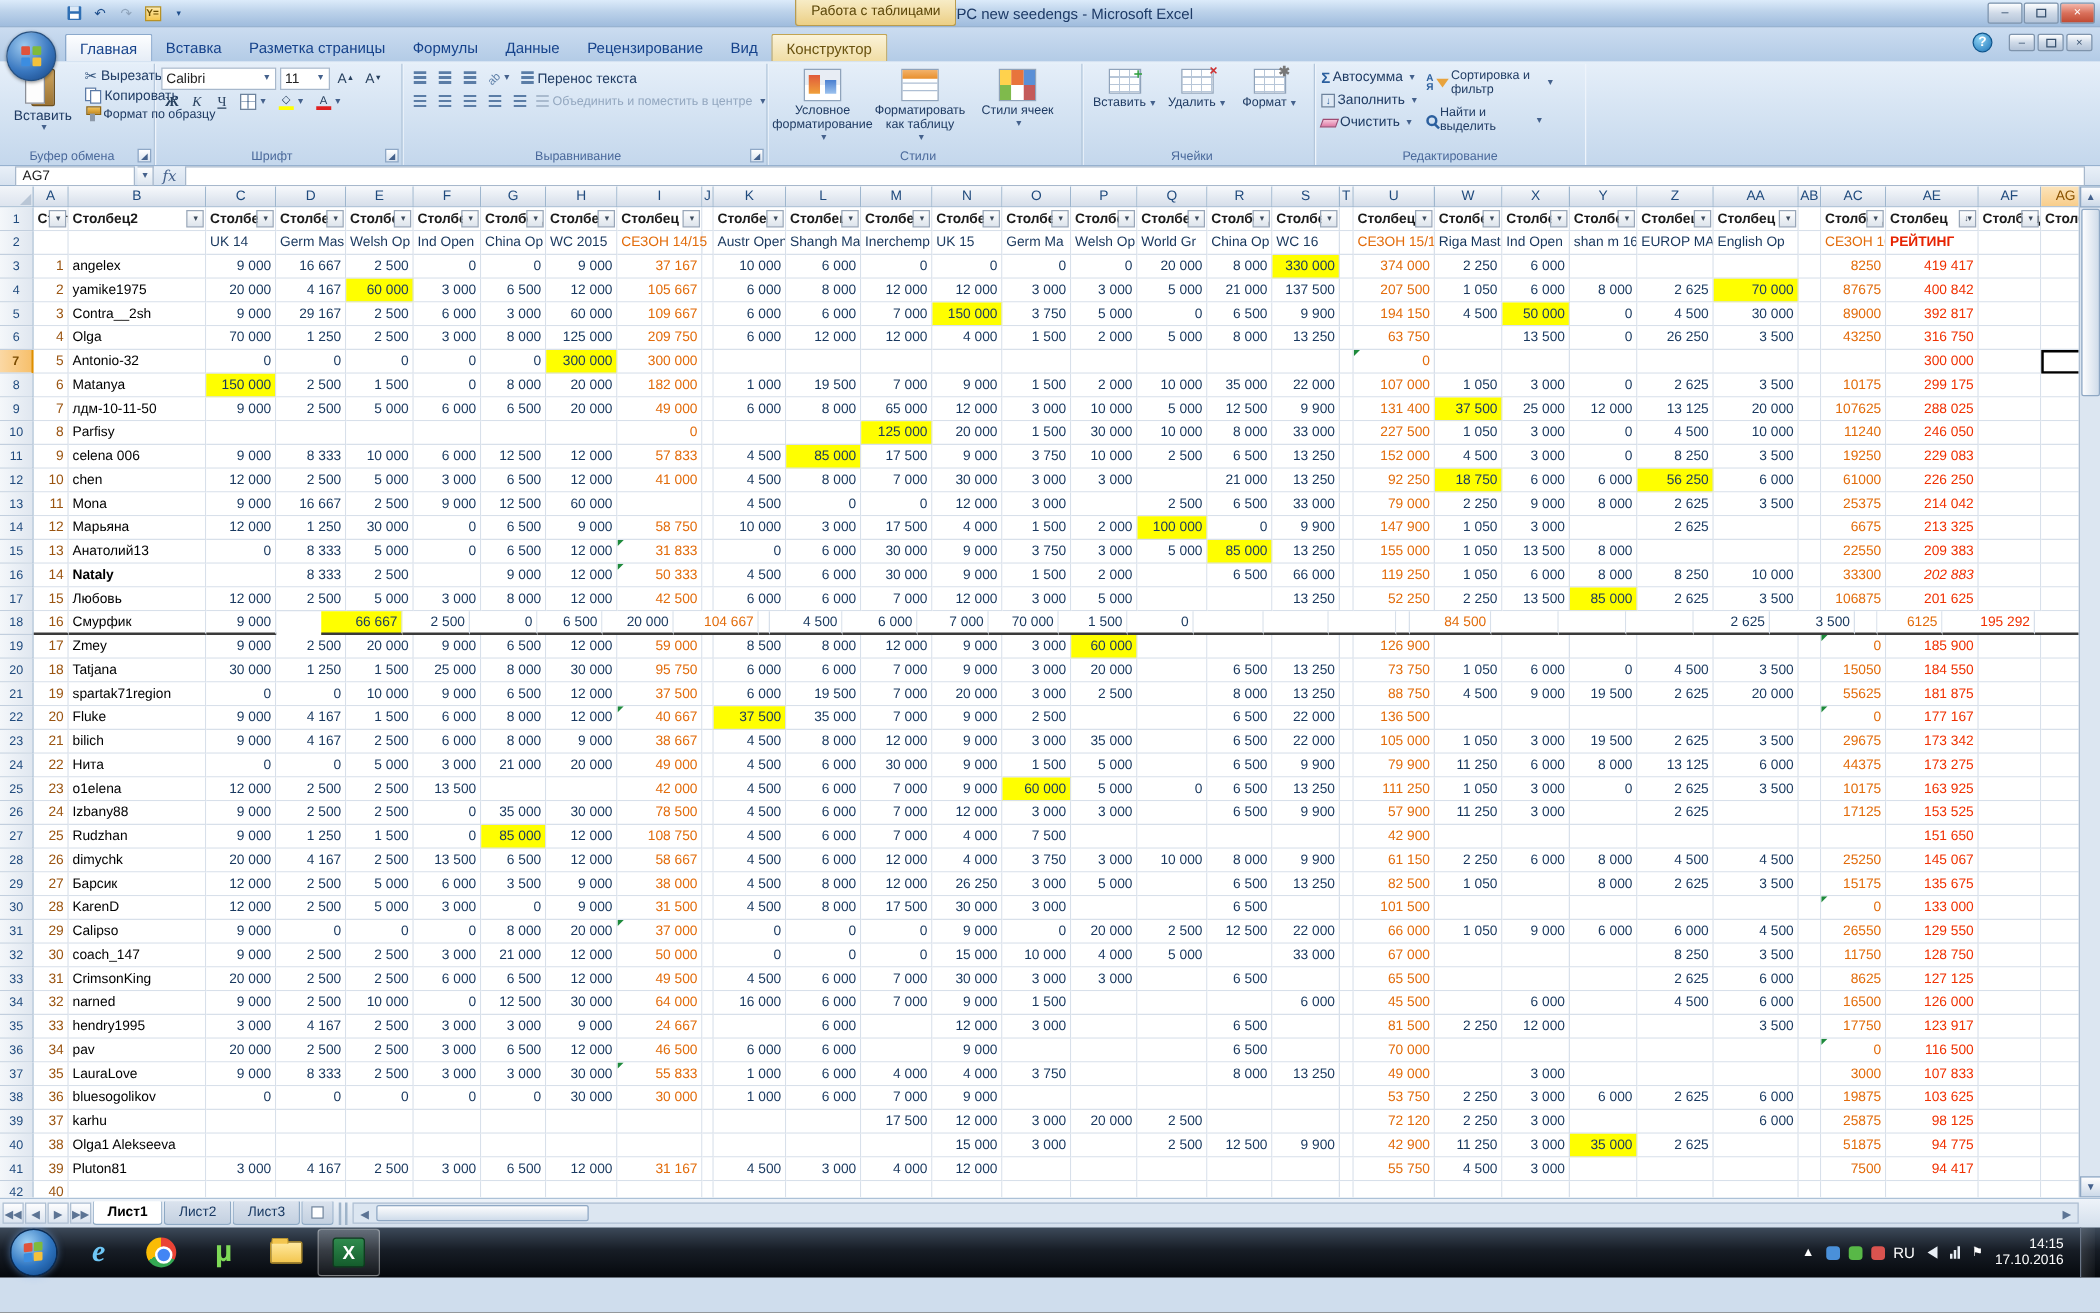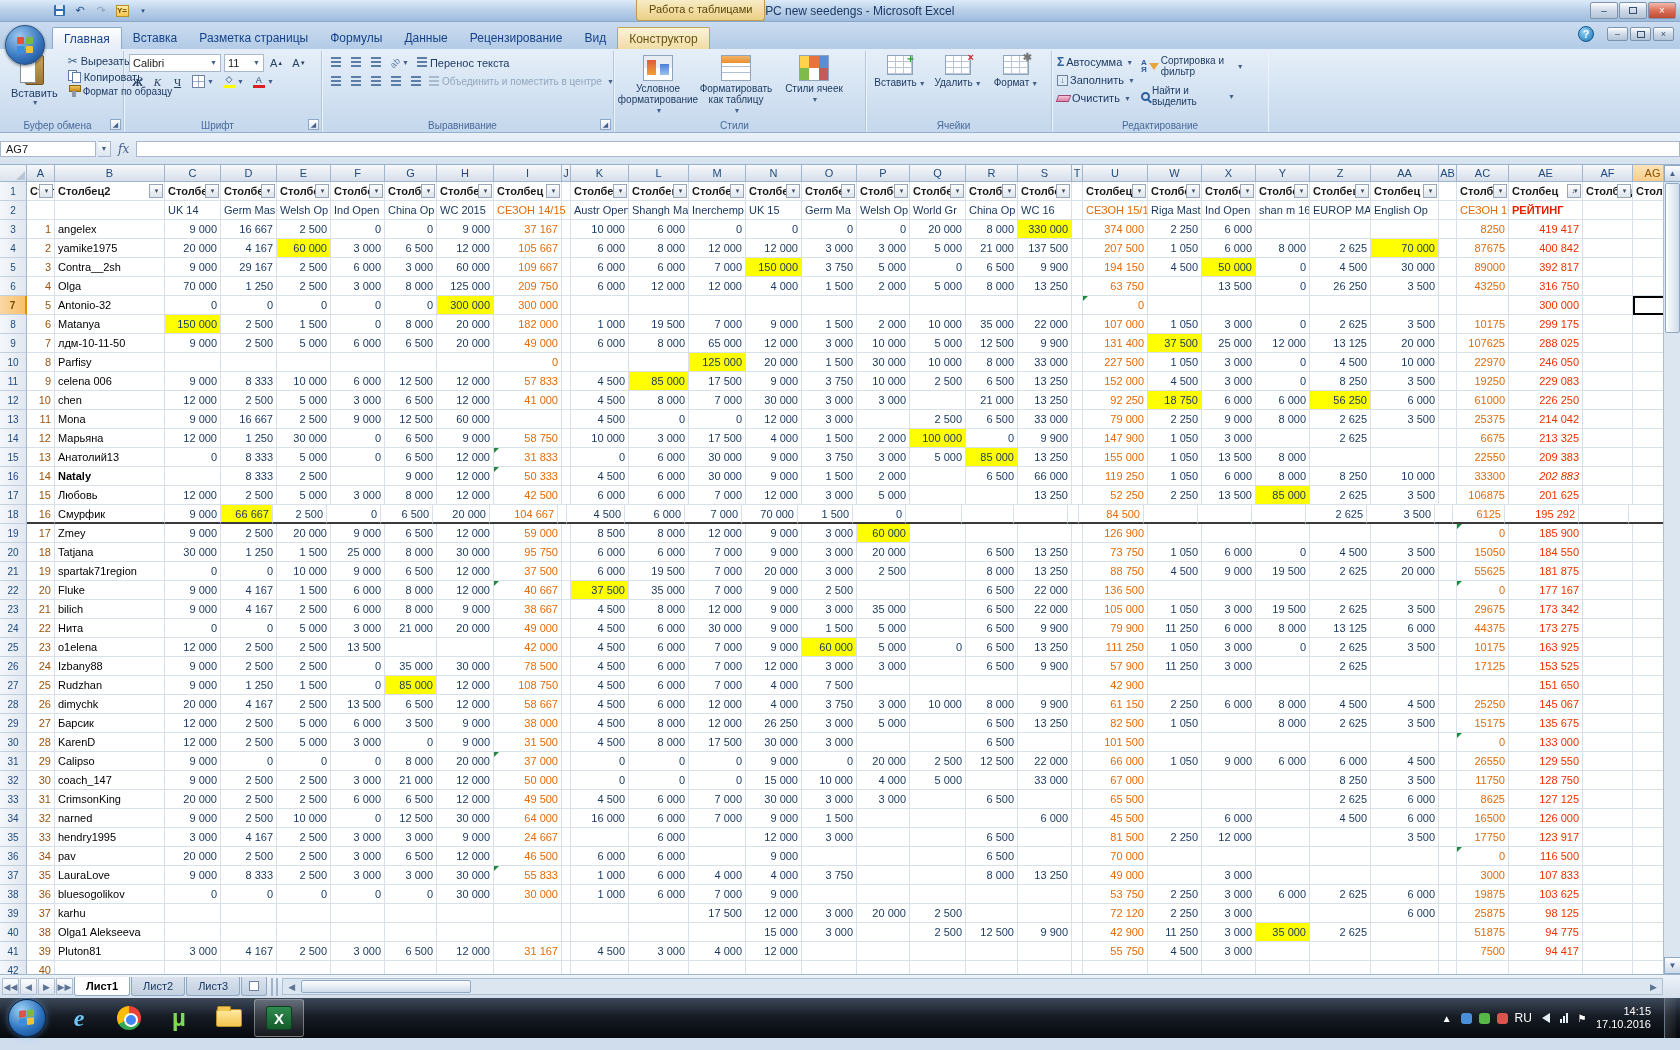--- a/index.html
+++ b/index.html
@@ -93,21 +93,21 @@
   .edrow{display:flex;align-items:center;gap:2px;height:18px;font-size:11px;color:#1f3b63;white-space:nowrap}
   .sigma{color:#2b5f9e;font-weight:bold;font-size:12px}
   .fillico{width:11px;height:11px;border:1px solid #6d829c;background:#dfe9f4;color:#2b5f9e;font-size:8px;display:flex;align-items:center;justify-content:center}
   .eraser{width:13px;height:7px;background:linear-gradient(#f5c6da,#e07ba6);border:1px solid #a04a72;transform:skewX(-20deg)}
   .sortico{display:flex;flex-direction:column;line-height:7px;font-size:8px;font-weight:bold;color:#2b5f9e;align-items:center}
   .funnel{width:0;height:0;border-left:5px solid transparent;border-right:5px solid transparent;border-top:7px solid #e8a33d}
   .lens{width:9px;height:9px;border:2px solid #2b5f9e;border-radius:50%;position:relative}
   .lens:after{content:"";position:absolute;right:-4px;bottom:-3px;width:5px;height:2px;background:#2b5f9e;transform:rotate(45deg)}
 
   
-  .fbar{height:32px;background:linear-gradient(#e9f0f8,#d7e2ef);border-bottom:1px solid #98b1cc;display:flex;align-items:center;padding:1px 0;gap:2px}
+  .fbar{height:16px;background:linear-gradient(#e9f0f8,#d7e2ef);border-bottom:1px solid #98b1cc;display:flex;align-items:center;padding:1px 12px;gap:2px}
   .namebox{width:96px;height:16px;background:#fff;border:1px solid #a7b8cc;display:flex;align-items:center;padding:0 5px;font-size:11px;color:#1a1a1a}
   .nbdd{width:13px;height:16px;border:1px solid #a7b8cc;border-left:none;background:linear-gradient(#fefefe,#dce5ef);display:flex;align-items:center;justify-content:center;font-size:7px;color:#44618c}
   .fx{font-family:"DejaVu Serif",serif;font-style:italic;color:#44618c;font-size:12px;margin:0 5px}
   .finput{flex:1;height:16px;background:#fff;border:1px solid #a7b8cc}
 
   
   .sheetwrap{position:relative;width:1680px;height:809px;background:#fff;overflow:hidden}
   .cols{display:flex;width:1663px;height:17px;overflow:hidden}
   .corner{width:27px;height:17px;flex:none;background:linear-gradient(#f2f5f9,#dde4ee);border-right:1px solid #9eb6ce;border-bottom:1px solid #9eb6ce;position:relative}
   .corner:after{content:"";position:absolute;right:1px;bottom:1px;border-left:9px solid transparent;border-bottom:9px solid #b9c6d6}
@@ -906,21 +906,21 @@
           <div class="c num" style="width: 52px;">8 000</div>
           <div class="c num" style="width: 54px;">33 000</div>
           <div class="c num" style="width: 11px;"></div>
           <div class="c num season" style="width: 65px;">227 500</div>
           <div class="c num" style="width: 54px;">1 050</div>
           <div class="c num" style="width: 54px;">3 000</div>
           <div class="c num" style="width: 54px;">0</div>
           <div class="c num" style="width: 61px;">4 500</div>
           <div class="c num" style="width: 68px;">10 000</div>
           <div class="c num" style="width: 18px;"></div>
-          <div class="c num season" style="width: 52px;">22970</div>
+          <div class="c num season" style="width: 52px;">11240</div>
           <div class="c num rating" style="width: 74px;">246 050</div>
           <div class="c num" style="width: 50px;"></div>
           <div class="c num" style="width: 40px;"></div>
         </div>
         <div class="row">
           <div class="rh">11</div>
           <div class="c anum" style="width: 28px;">9</div>
           <div class="c bname" style="width: 110px;">celena 006</div>
           <div class="c num" style="width: 56px;">9 000</div>
           <div class="c num" style="width: 56px;">8 333</div>
@@ -1154,21 +1154,21 @@
           <div class="c num season" style="width: 52px;">106875</div>
           <div class="c num rating" style="width: 74px;">201 625</div>
           <div class="c num" style="width: 50px;"></div>
           <div class="c num" style="width: 40px;"></div>
         </div>
         <div class="row cutrow">
           <div class="rh">18</div>
           <div class="c anum" style="width: 28px;">16</div>
           <div class="c bname" style="width: 110px;">Смурфик</div>
           <div class="c num" style="width: 56px;">9 000</div>
-          <div class="c num hl" style="width: 52px;">66 667</div>
+          <div class="c num hl" style="width: 65px; margin-left: 36px;">66 667</div>
           <div class="c num" style="width: 54px;">2 500</div>
           <div class="c num" style="width: 54px;">0</div>
           <div class="c num" style="width: 52px;">6 500</div>
           <div class="c num" style="width: 57px;">20 000</div>
           <div class="c num season" style="width: 68px;">104 667</div>
           <div class="c num" style="width: 9px;"></div>
           <div class="c num" style="width: 58px;">4 500</div>
           <div class="c num" style="width: 60px;">6 000</div>
           <div class="c num" style="width: 57px;">7 000</div>
           <div class="c num" style="width: 56px;">70 000</div>

